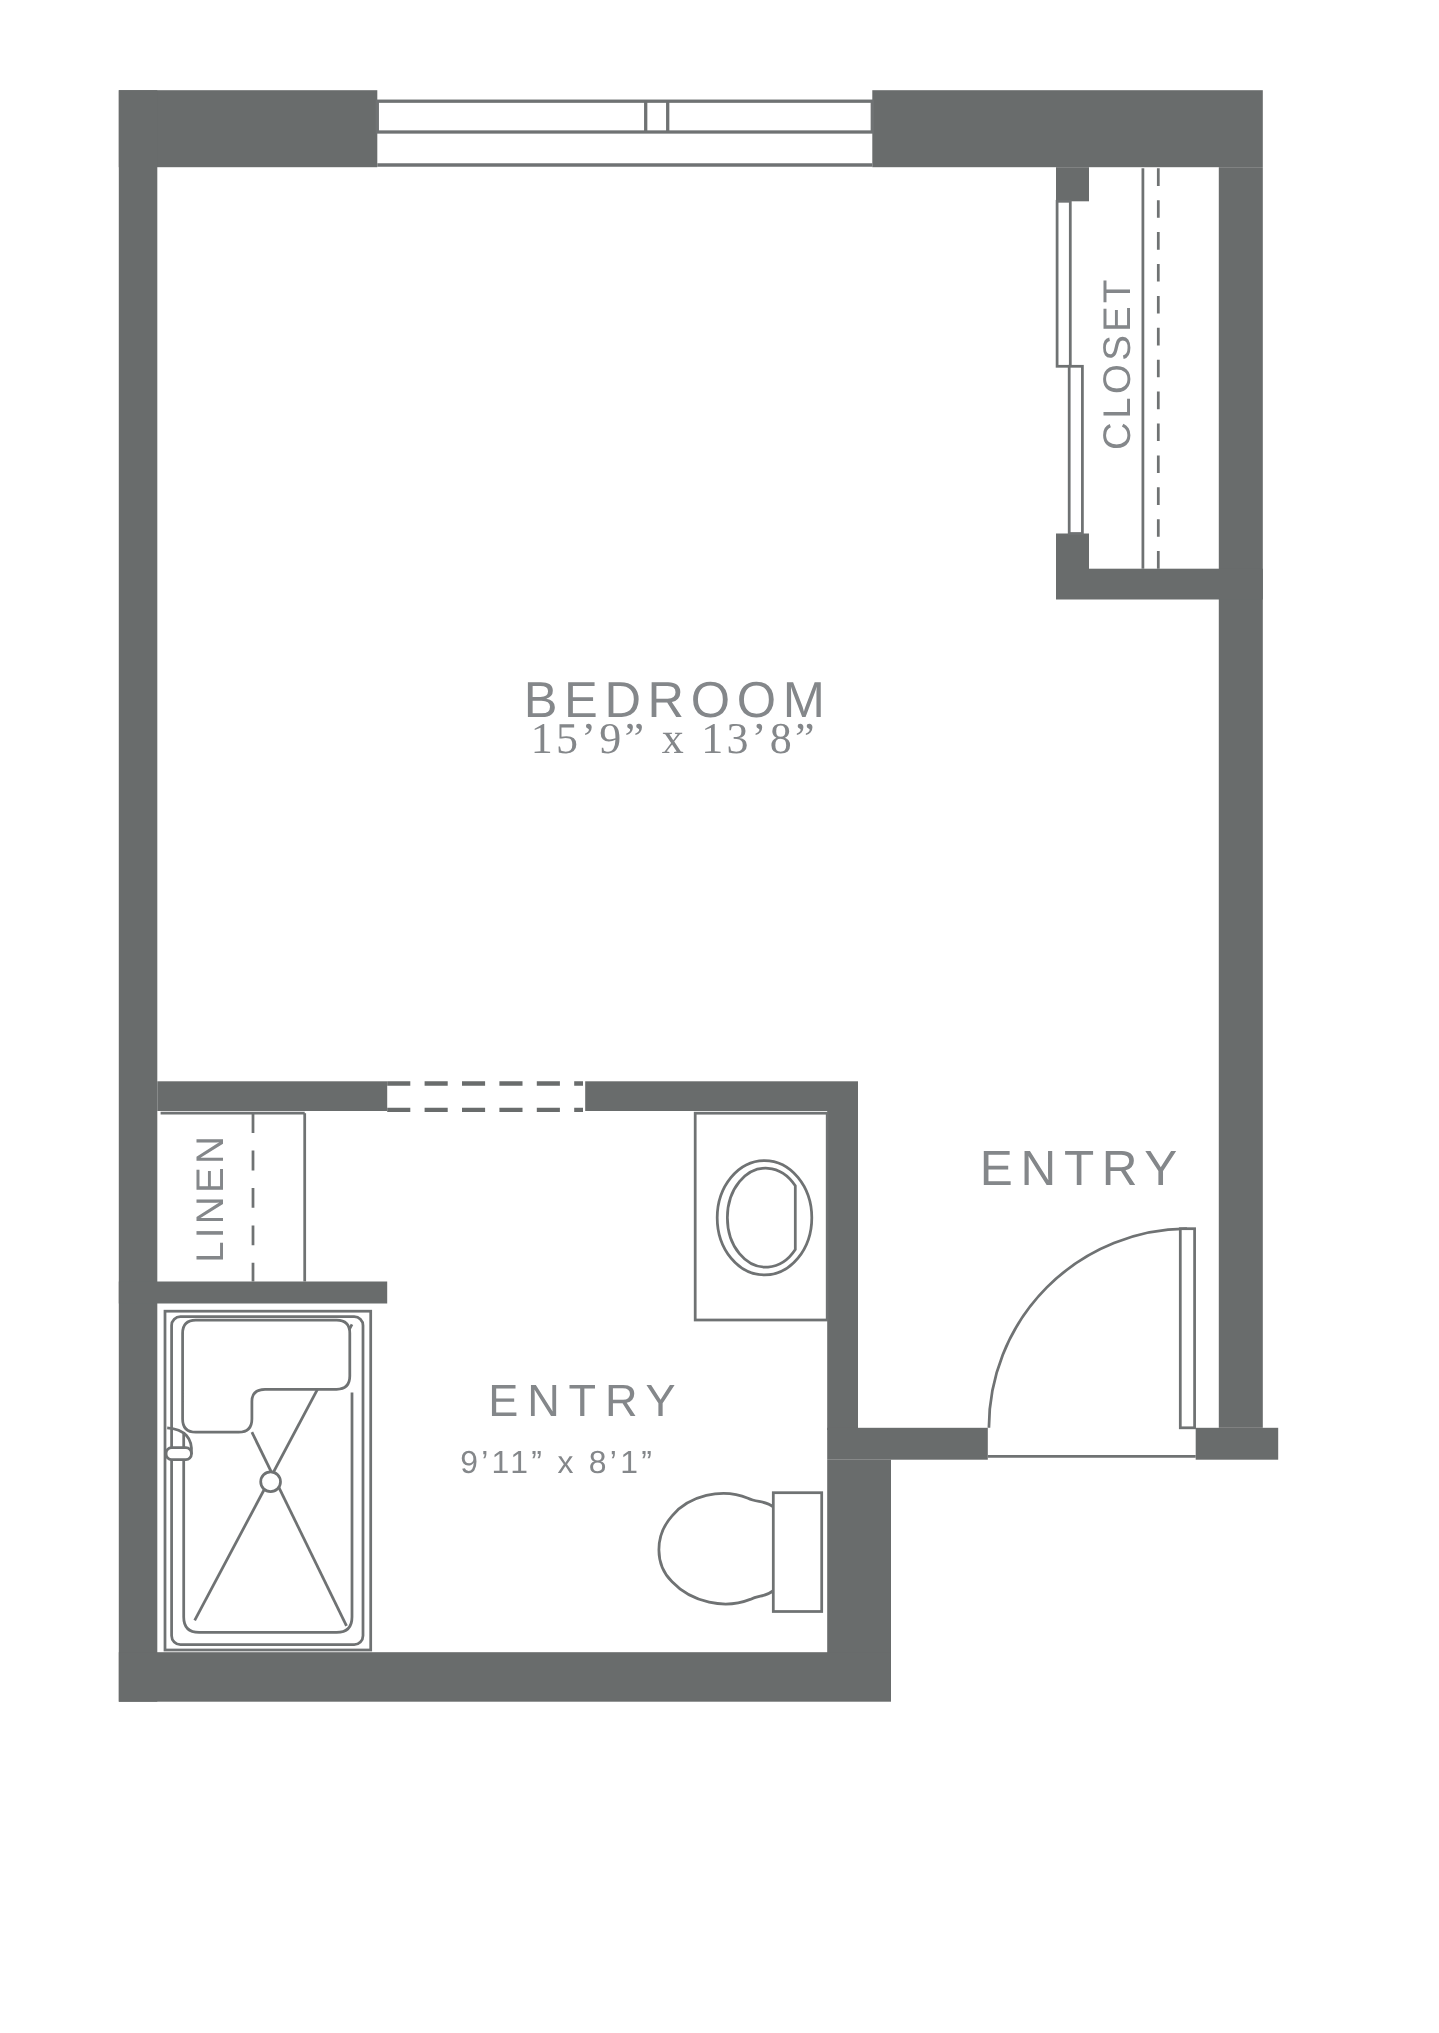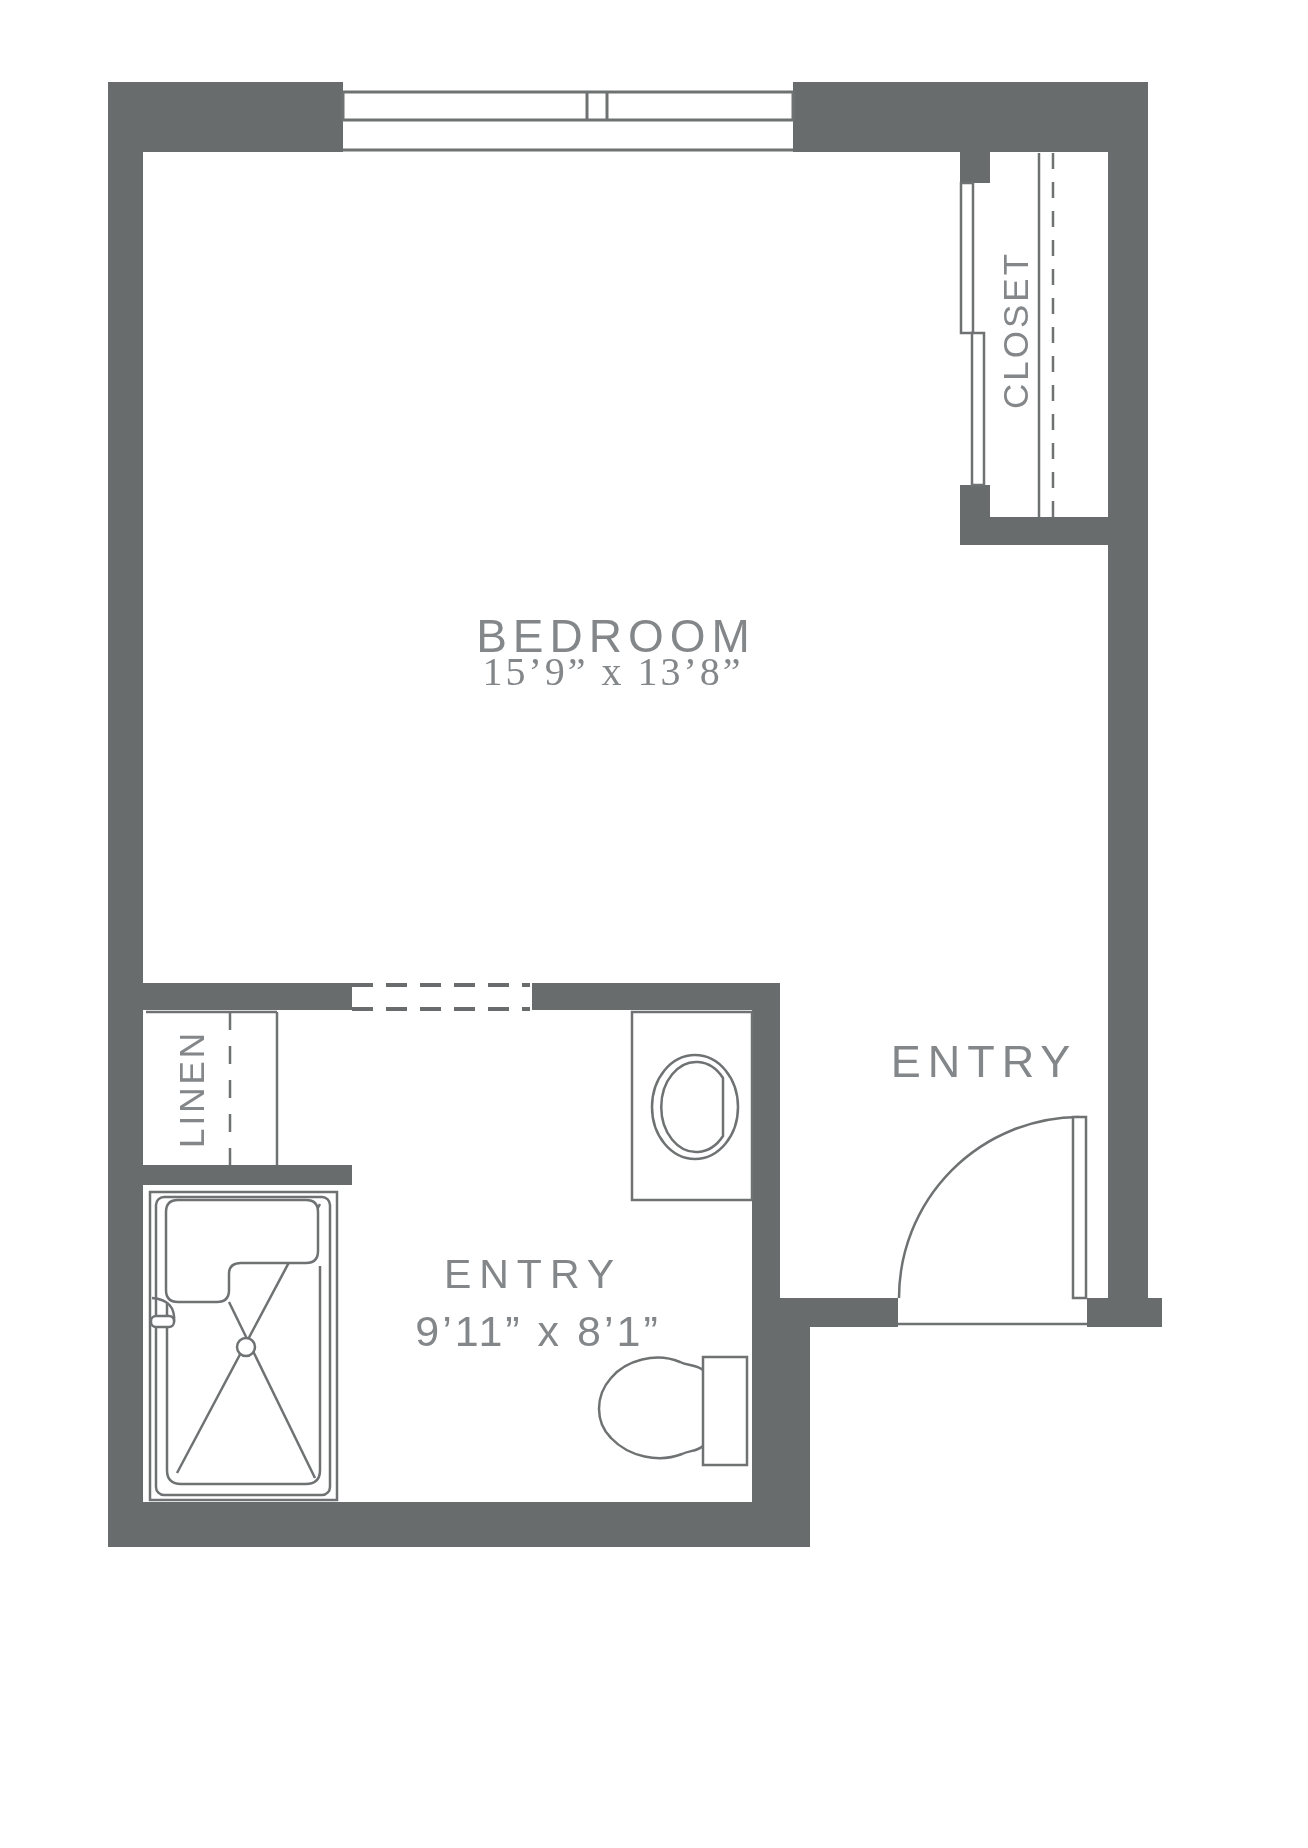--- a/index.html
+++ b/index.html
@@ -25,21 +25,21 @@
     transform:translate(-50%,-50%);
     -webkit-user-select:none;user-select:none;
   }
   .room-label.vertical{
     transform:translate(-50%,-50%) rotate(-90deg);
   }
   .lbl-bedroom{left:616px;top:592px;font-size:46px;letter-spacing:6px;margin-top:44px;}
   .lbl-bedroom-dim{left:613px;top:671px;font-size:40px;letter-spacing:3px;font-family:Liberation Serif, serif;}
   .lbl-entry{left:952px;top:1062px;font-size:45px;letter-spacing:7px;margin-left:32px;}
   .lbl-bath{left:533px;top:1274px;font-size:41px;letter-spacing:8px;}
-  .lbl-bath-dim{left:538px;top:1331px;font-size:43px;letter-spacing:3px;}
+  .lbl-bath-dim{left:507px;top:1331px;font-size:29px;letter-spacing:3px;}
   .lbl-closet{left:1016px;top:330px;font-size:35px;letter-spacing:3px;}
   .lbl-linen{left:192px;top:1089px;font-size:35px;letter-spacing:3px;}
 </style>
 </head>
 <body>
 
 <div class="plan-canvas">
 
   <svg width="1308" height="1848" viewBox="0 0 1308 1848">
 

